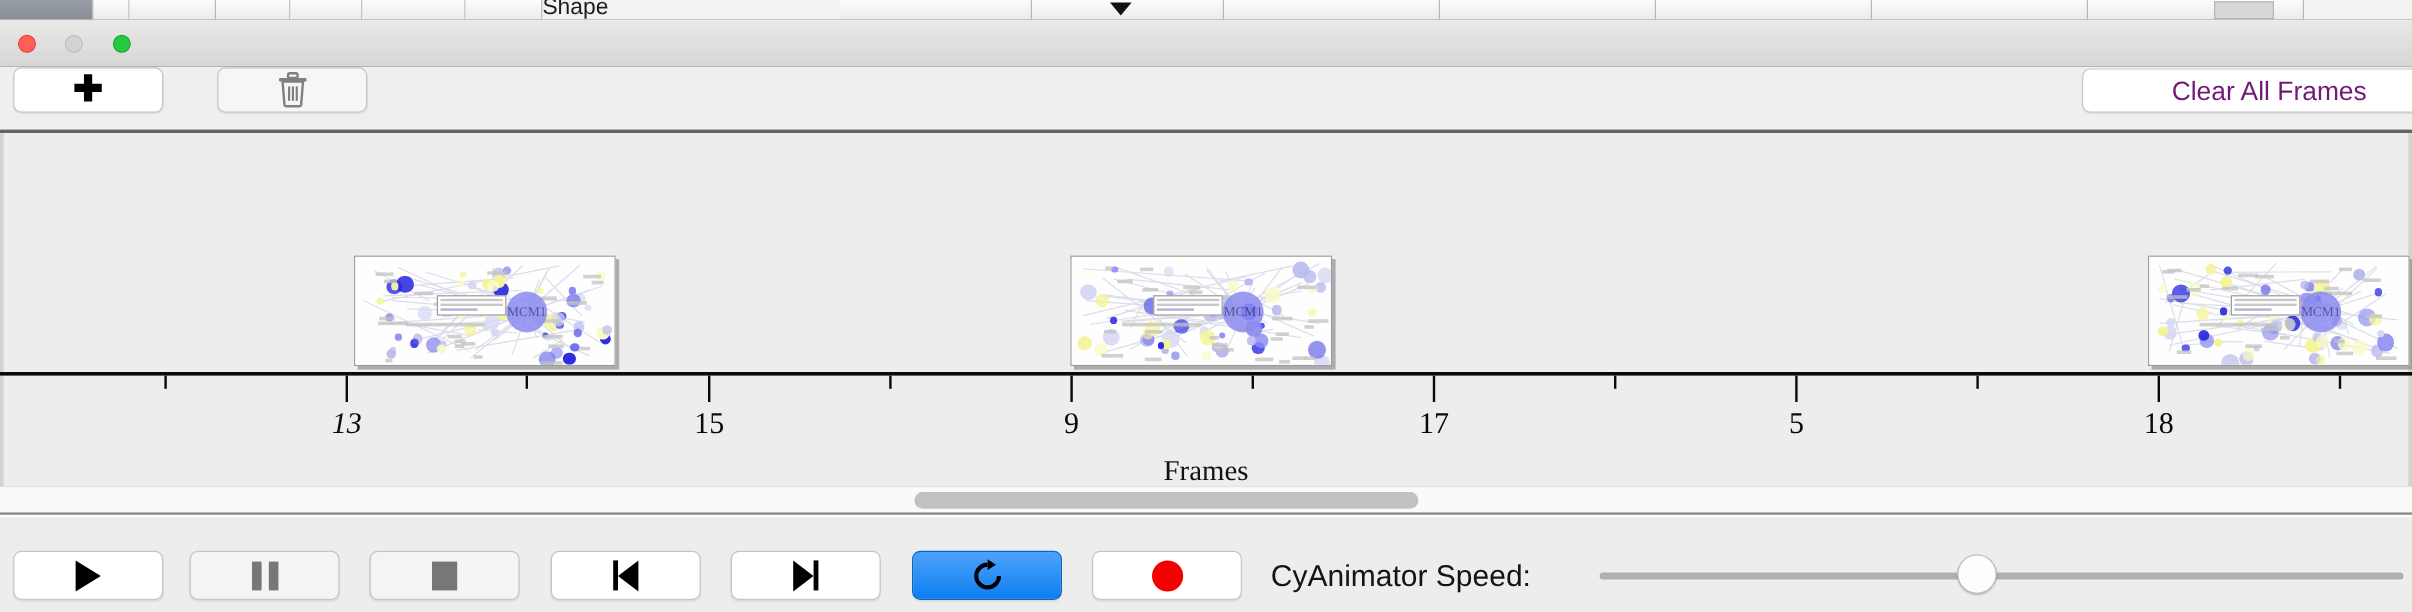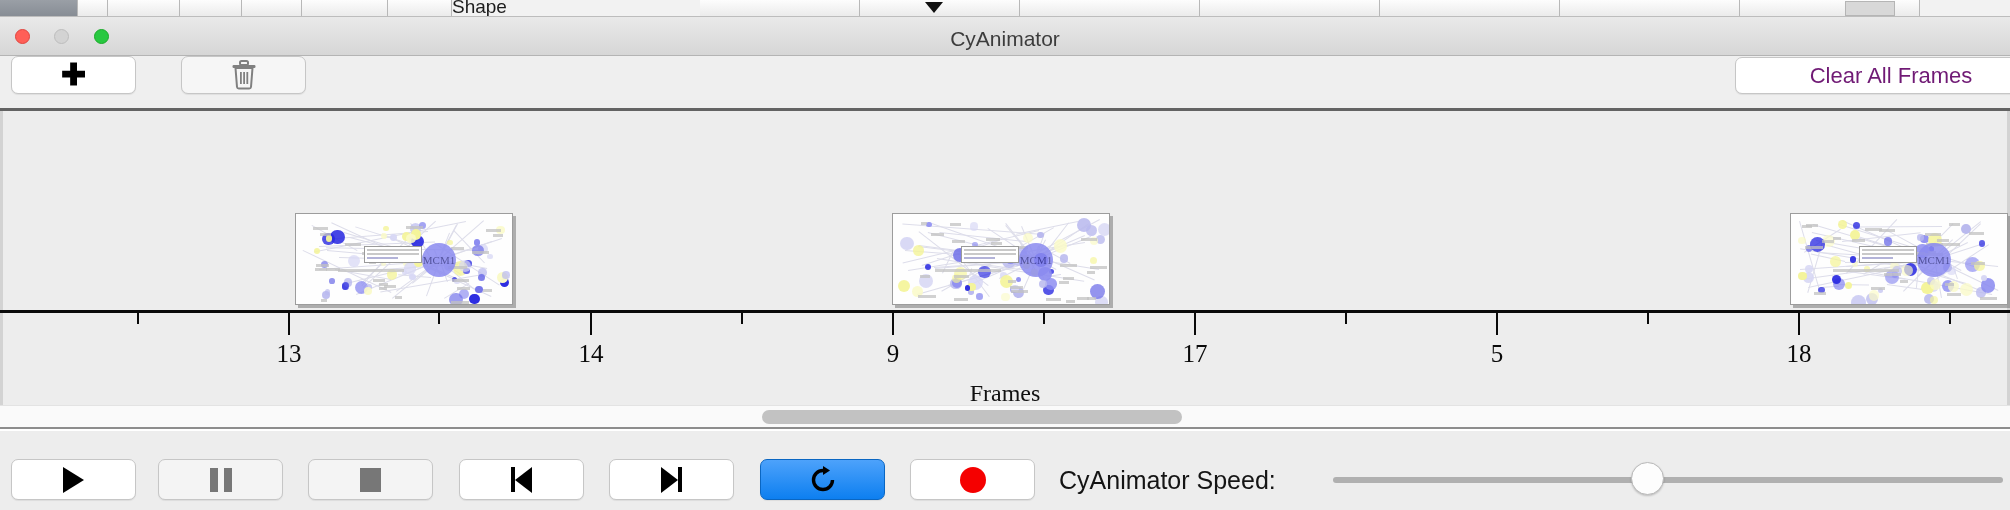--- a/index.html
+++ b/index.html
@@ -250,21 +250,20 @@
   <div class="bg-notch"></div>
   <div class="bg-gripper" style="left:1845px"></div>
   <div class="bg-shape-text">Shape</div>
   <div class="bg-hline"></div>
 </div>
 
 <div class="titlebar">
   <div class="traffic close"></div>
   <div class="traffic min"></div>
   <div class="traffic zoom"></div>
-  <div class="win-title">CyAnimator</div>
 </div>
 
 <div class="toolbar"></div>
 
 <div class="btn btn-add">
   <span class="plus-glyph">✚</span>
 </div>
 
 <div class="btn btn-trash dim">
   <svg width="26" height="30" viewBox="0 0 26 30">
@@ -696,24 +695,24 @@
         <div class="tiny-lbl" style="width: 66px; left: 42px; top: 55px;"></div>
         <div class="hub" style="width: 34px; height: 34px; left: 126px; top: 29px;">MCM1</div>
       </div>
     </div>
   </div>
 
 <div class="axis-line"></div>
 <div id="ticks-layer">
     <div class="tick minor" style="left: 137px;"></div>
     <div class="tick major" style="left: 288px;"></div>
-    <div class="tick-label" style="left: 289px;">13</div>
+    <div class="tick-label" style="left: 289px; font-style: italic;">13</div>
     <div class="tick minor" style="left: 438px;"></div>
     <div class="tick major" style="left: 590px;"></div>
-    <div class="tick-label" style="left: 591px;">14</div>
+    <div class="tick-label" style="left: 591px;">15</div>
     <div class="tick minor" style="left: 741px;"></div>
     <div class="tick major" style="left: 892px;"></div>
     <div class="tick-label" style="left: 893px;">9</div>
     <div class="tick minor" style="left: 1043px;"></div>
     <div class="tick major" style="left: 1194px;"></div>
     <div class="tick-label" style="left: 1195px;">17</div>
     <div class="tick minor" style="left: 1345px;"></div>
     <div class="tick major" style="left: 1496px;"></div>
     <div class="tick-label" style="left: 1497px;">5</div>
     <div class="tick minor" style="left: 1647px;"></div>

